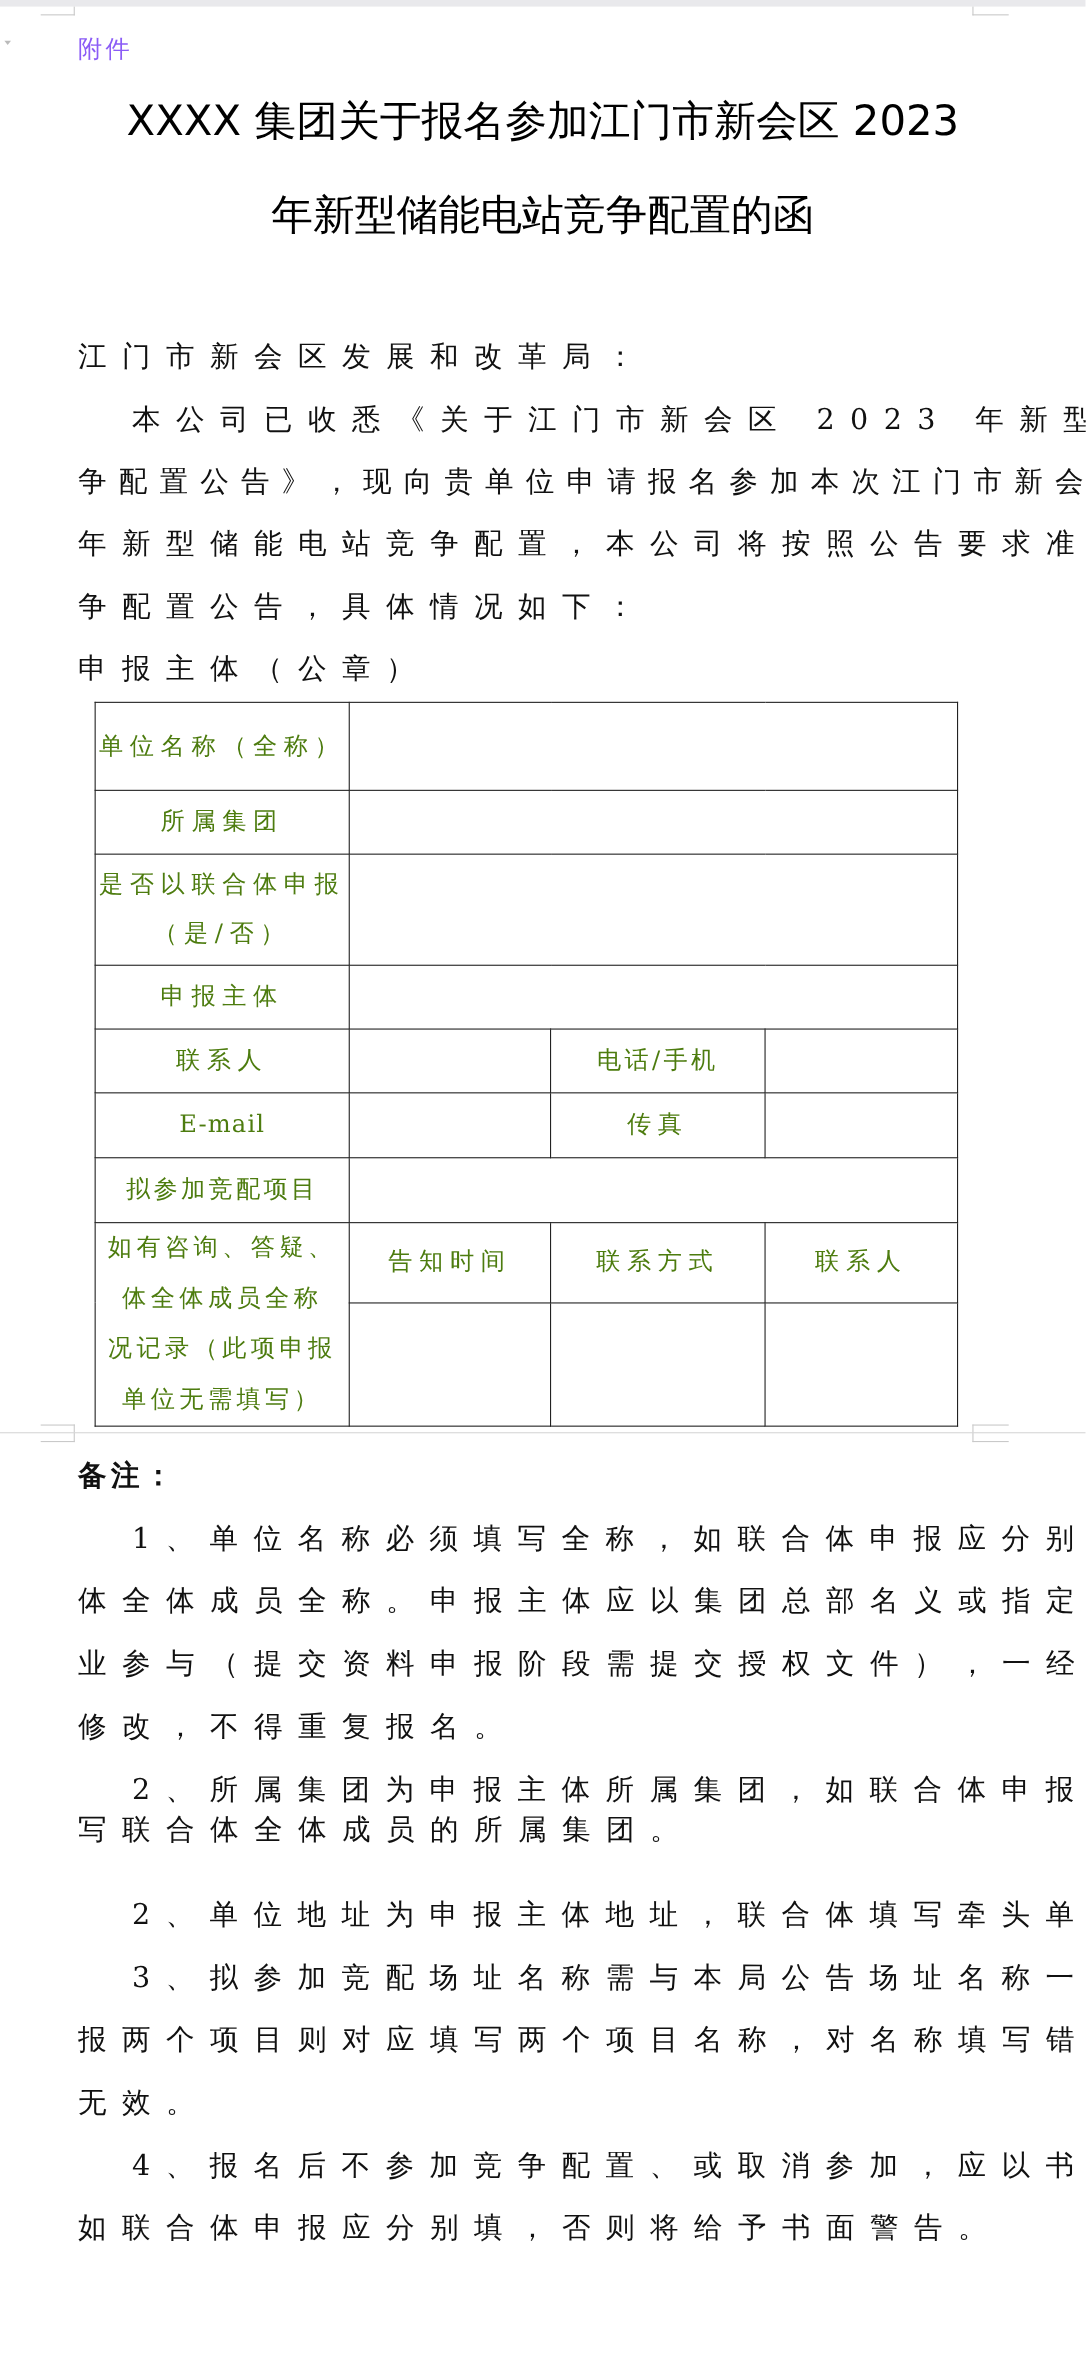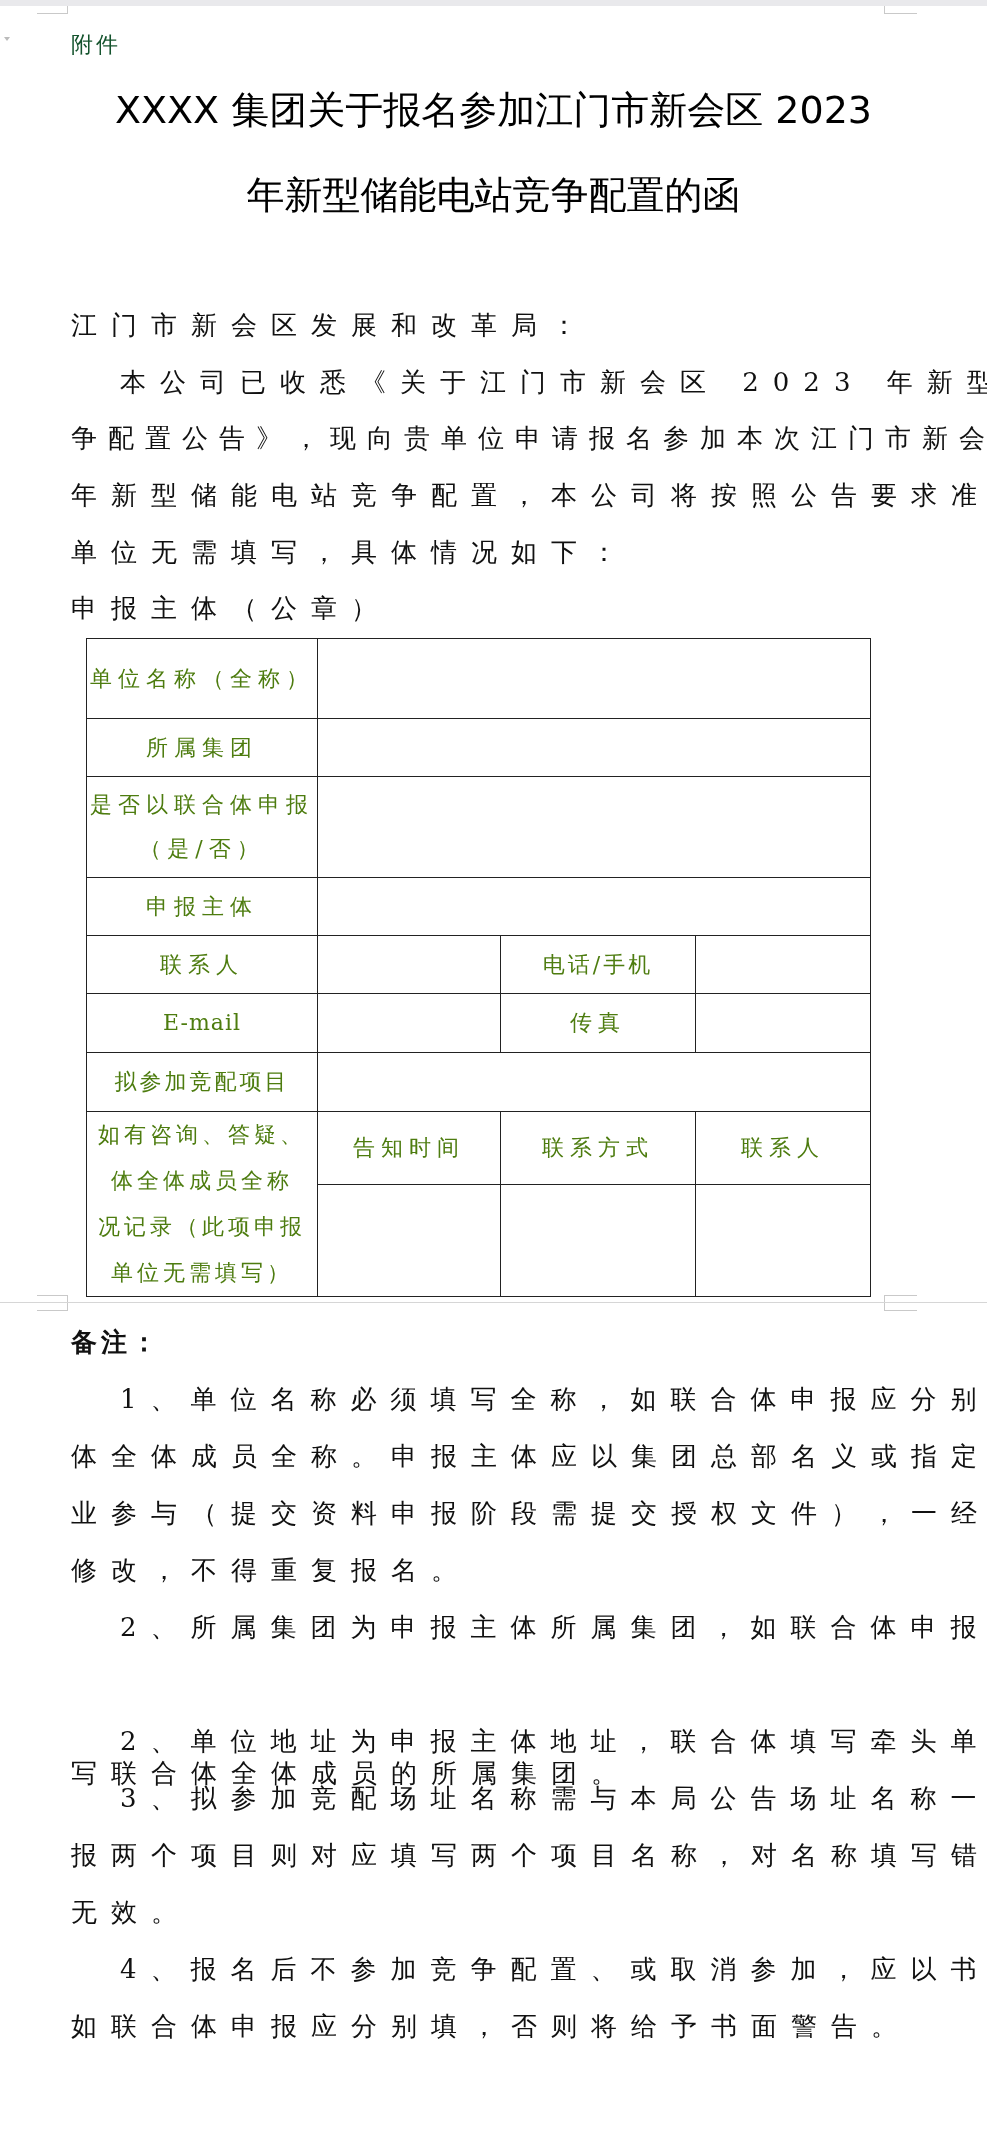--- a/index.html
+++ b/index.html
@@ -3,21 +3,21 @@
 <meta charset="utf-8">
 <style>
   html,body{margin:0;padding:0;background:#ffffff;}
   body{width:987px;height:2154px;position:relative;overflow:hidden;
        font-family:"DejaVu Serif","Liberation Serif",serif;color:#111;}
   .topbar{position:absolute;left:0;top:0;width:987px;height:6px;background:#e9e9ec;}
   .corner{position:absolute;border-color:#c9c9c9;border-style:solid;border-width:0;}
   .tri{position:absolute;left:4px;top:37px;width:0;height:0;border-left:3px solid transparent;border-right:3px solid transparent;border-top:4px solid #bbb;}
   .pagebreak{position:absolute;left:0;top:1302px;width:987px;height:1px;background:#d6d6d6;}
   .line{position:absolute;left:71px;white-space:nowrap;font-size:26px;letter-spacing:14px;line-height:30px;}
-  .attach{position:absolute;left:71px;top:30px;font-size:22px;letter-spacing:3px;font-family:"DejaVu Sans","Liberation Sans",sans-serif;color:#14532d;}
+  .attach{position:absolute;left:71px;top:30px;font-size:22px;letter-spacing:3px;font-family:"DejaVu Sans","Liberation Sans",sans-serif;color:#8b5cf6;}
   .title{position:absolute;left:0;width:987px;text-align:center;font-family:"DejaVu Sans","Liberation Sans",sans-serif;font-size:38px;line-height:46px;color:#000;}
   .tbl{position:absolute;left:86px;top:638px;border-collapse:collapse;table-layout:fixed;}
   .tbl td{border:1.5px solid #222;padding:0;text-align:center;vertical-align:middle;font-size:22px;letter-spacing:6px;line-height:44px;color:#4d7c0f;}
   .bold{font-weight:bold;letter-spacing:4px;}
 </style>
 </head>
 <body>
 
 <div class="topbar"></div>
 <div class="corner" style="left:37px;top:6px;width:30px;height:7px;border-bottom-width:1px;border-right-width:1px;"></div>
@@ -26,21 +26,21 @@
 
 <div class="attach">附件</div>
 
 <div class="title" style="top:87px;">XXXX 集团关于报名参加江门市新会区 2023</div>
 <div class="title" style="top:172px;">年新型储能电站竞争配置的函</div>
 
 <div class="line" style="top:310px;">江门市新会区发展和改革局：</div>
 <div class="line" style="top:367px;left:120px;">本公司已收悉《关于江门市新会区 2023 年新型储能电站竞</div>
 <div class="line" style="top:423px;letter-spacing:11px;">争配置公告》，现向贵单位申请报名参加本次江门市新会区 2023</div>
 <div class="line" style="top:480px;">年新型储能电站竞争配置，本公司将按照公告要求准时、完整提</div>
-<div class="line" style="top:537px;">单位无需填写，具体情况如下：</div>
+<div class="line" style="top:537px;">争配置公告，具体情况如下：</div>
 <div class="line" style="top:593px;">申报主体（公章）</div>
 
 <table class="tbl">
   <colgroup>
       <col style="width:231px">
       <col style="width:183px">
       <col style="width:195px">
       <col style="width:175px">
     </colgroup>
   <tbody>
@@ -101,19 +101,19 @@
 <div class="corner" style="left:37px;top:1295px;width:30px;height:14px;border-right-width:1px;border-top-width:1px;border-bottom-width:1px;"></div>
 <div class="corner" style="left:884px;top:1295px;width:32px;height:14px;border-left-width:1px;border-top-width:1px;border-bottom-width:1px;"></div>
 <div class="pagebreak"></div>
 
 <div class="line bold" style="top:1327px;">备注：</div>
 <div class="line" style="top:1384px;left:120px;">1、单位名称必须填写全称，如联合体申报应分别填写联合</div>
 <div class="line" style="top:1441px;">体全体成员全称。申报主体应以集团总部名义或指定下属一家企</div>
 <div class="line" style="top:1498px;">业参与（提交资料申报阶段需提交授权文件），一经提交，不得</div>
 <div class="line" style="top:1555px;">修改，不得重复报名。</div>
 <div class="line" style="top:1612px;left:120px;">2、所属集团为申报主体所属集团，如联合体申报应分别填</div>
-<div class="line" style="top:1758px;">写联合体全体成员的所属集团。</div>
+<div class="line" style="top:1649px;">写联合体全体成员的所属集团。</div>
 <div class="line" style="top:1726px;left:120px;">2、单位地址为申报主体地址，联合体填写牵头单位地址。</div>
 <div class="line" style="top:1783px;left:120px;">3、拟参加竞配场址名称需与本局公告场址名称一致，如申</div>
 <div class="line" style="top:1840px;">报两个项目则对应填写两个项目名称，对名称填写错误视为报名</div>
 <div class="line" style="top:1897px;">无效。</div>
 <div class="line" style="top:1954px;left:120px;">4、报名后不参加竞争配置、或取消参加，应以书面形式在</div>
 <div class="line" style="top:2011px;">如联合体申报应分别填，否则将给予书面警告。</div>
 
 </body></html>

